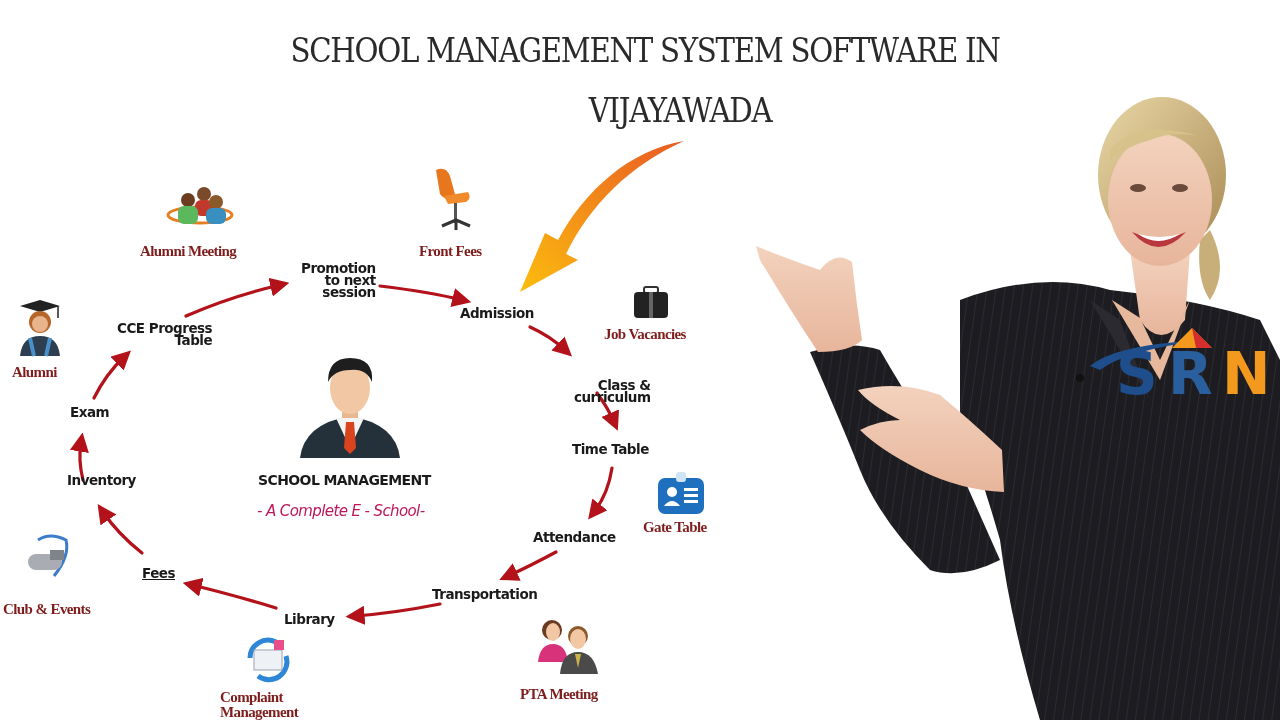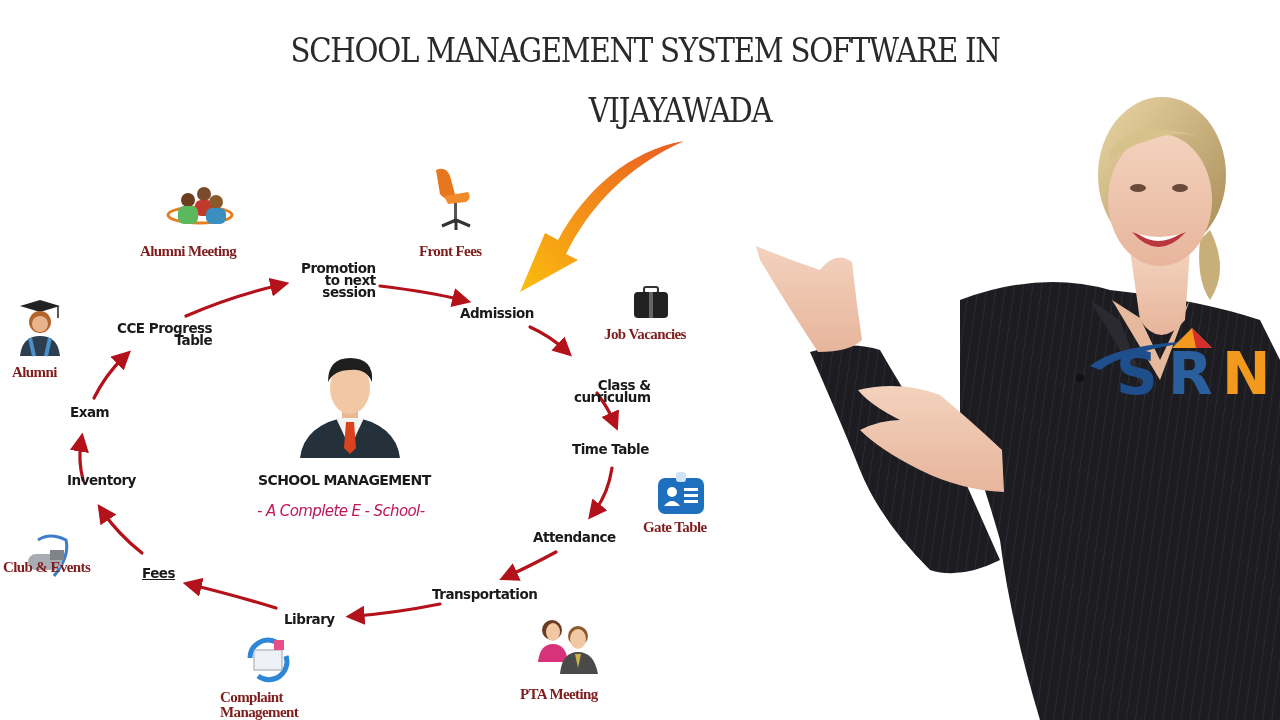--- a/index.html
+++ b/index.html
@@ -214,21 +214,21 @@
 </div>
 
 <div class="center-title">SCHOOL MANAGEMENT</div>
 <div class="center-sub">- A Complete E - School-</div>
 
 <div class="ext" style="left:140px;top:244px;">Alumni Meeting</div>
 <div class="ext" style="left:419px;top:244px;">Front Fees</div>
 <div class="ext" style="left:604px;top:327px;">Job Vacancies</div>
 <div class="ext" style="left:12px;top:365px;">Alumni</div>
 <div class="ext" style="left:643px;top:520px;">Gate Table</div>
-<div class="ext" style="left:3px;top:560px;">Club &amp; Events</div>
+<div class="ext" style="left:3px;top:602px;">Club &amp; Events</div>
 <div class="ext" style="left:220px;top:690px;">
   <div>Complaint</div>
   <div>Management</div>
 </div>
 <div class="ext" style="left:520px;top:687px;">PTA Meeting</div>
 
 <svg class="srn" viewBox="0 0 194 72">
   <path d="M4,40 Q30,18 120,14 Q40,24 14,44 Z" fill="#1e4f8c"></path>
   <text x="30" y="68" font-family="DejaVu Sans, sans-serif" font-weight="bold" font-size="58" fill="#1e4f8c">S</text>
   <text x="82" y="68" font-family="DejaVu Sans, sans-serif" font-weight="bold" font-size="58" fill="#2a5f9e">R</text>

